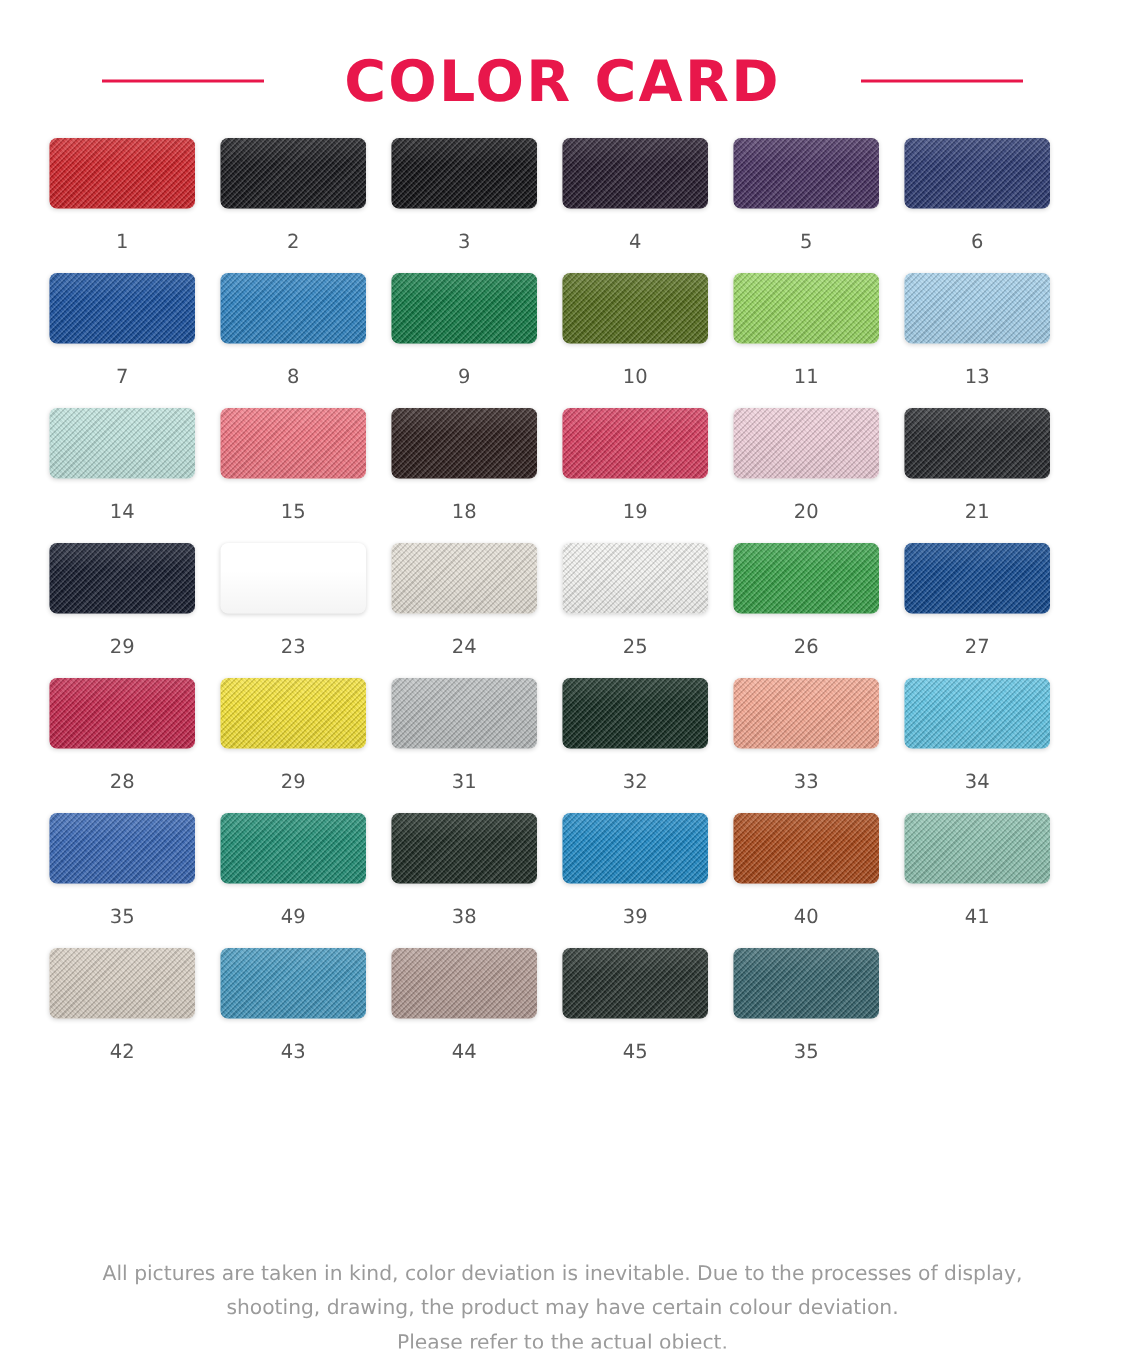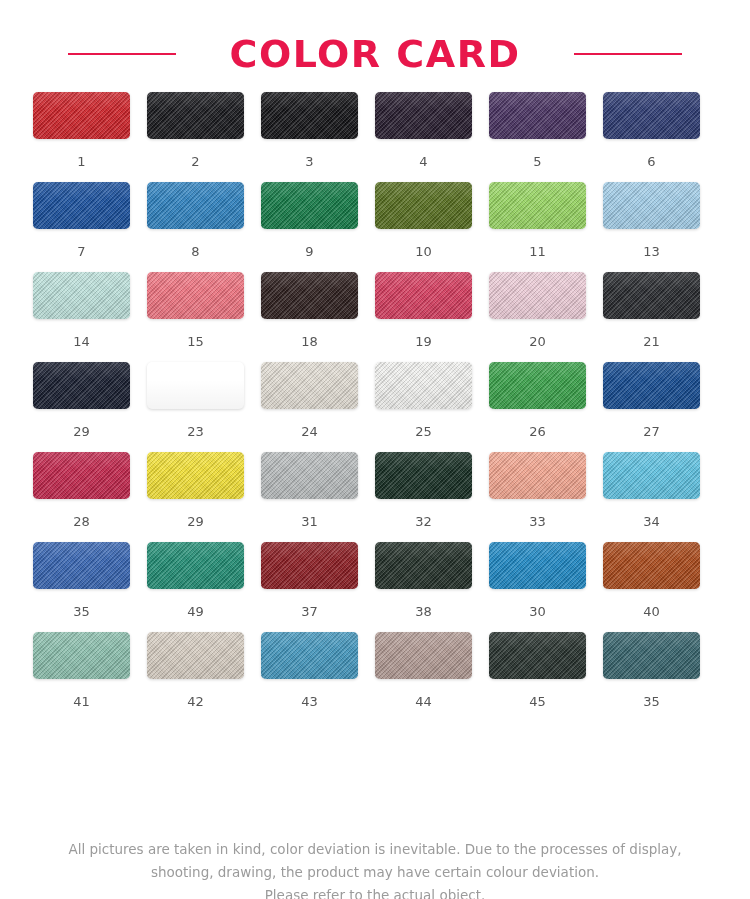--- a/index.html
+++ b/index.html
@@ -265,30 +265,26 @@
       </div>
       <div class="cell">
         <div class="swatch" style="background-color: rgb(52, 99, 177);"></div>
         <div class="swatch-label">35</div>
       </div>
       <div class="cell">
         <div class="swatch" style="background-color: rgb(30, 140, 114);"></div>
         <div class="swatch-label">49</div>
       </div>
       <div class="cell">
-        <div class="swatch" style="background-color: rgb(139, 26, 32);"></div>
-        <div class="swatch-label">37</div>
-      </div>
-      <div class="cell">
         <div class="swatch" style="background-color: rgb(30, 43, 36);"></div>
         <div class="swatch-label">38</div>
       </div>
       <div class="cell">
         <div class="swatch" style="background-color: rgb(27, 135, 196);"></div>
-        <div class="swatch-label">30</div>
+        <div class="swatch-label">39</div>
       </div>
       <div class="cell">
         <div class="swatch" style="background-color: rgb(169, 71, 24);"></div>
         <div class="swatch-label">40</div>
       </div>
       <div class="cell">
         <div class="swatch" style="background-color: rgb(139, 191, 173);"></div>
         <div class="swatch-label">41</div>
       </div>
       <div class="cell">

